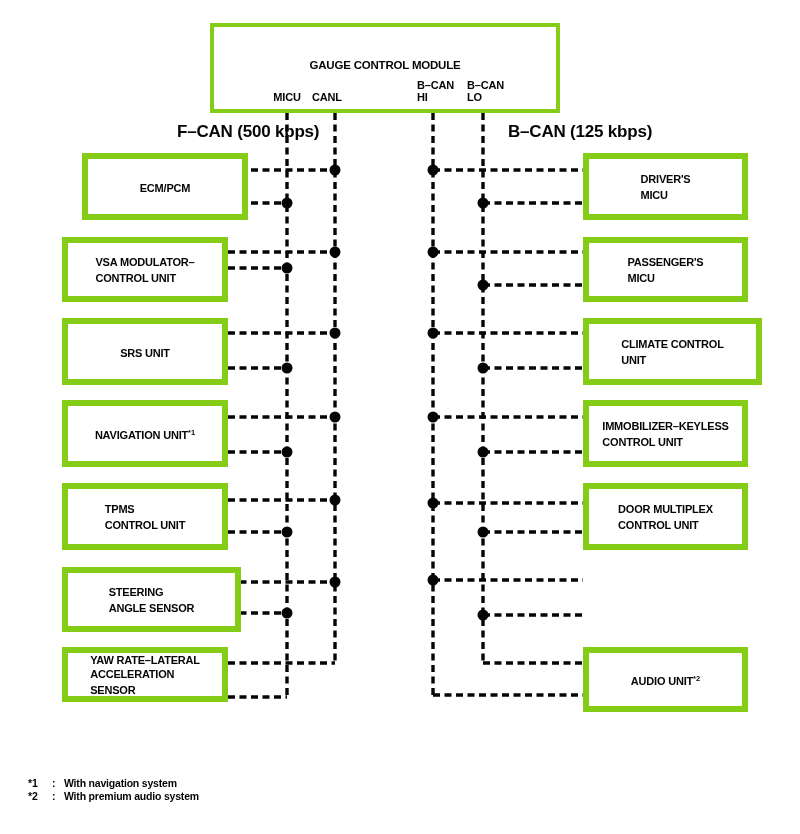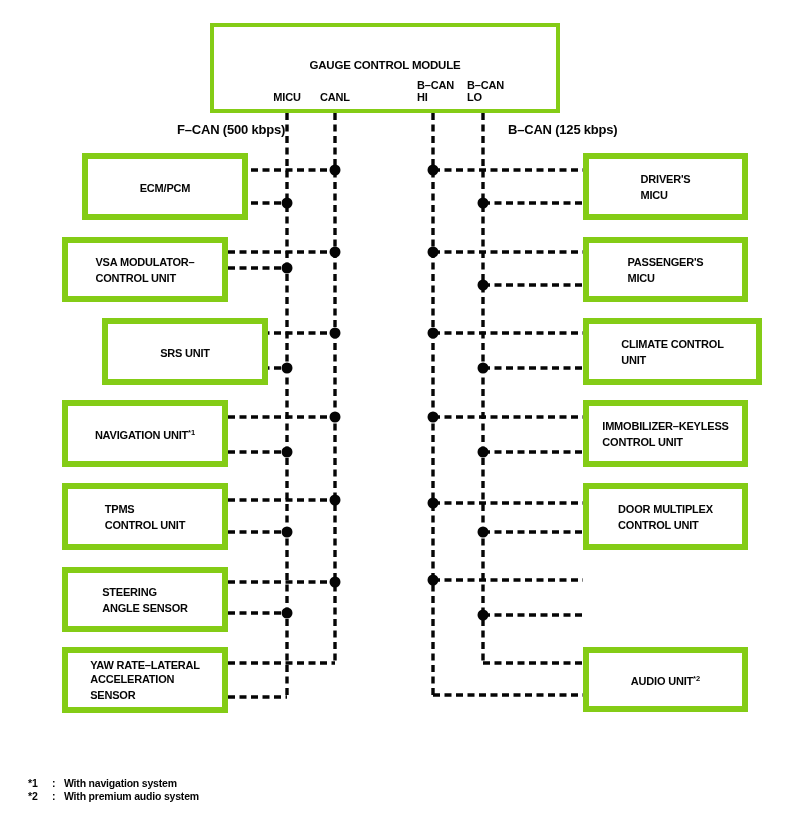--- a/index.html
+++ b/index.html
@@ -21,25 +21,25 @@
   .box-label sup{font-size:7.5px;vertical-align:4px;letter-spacing:0;}
   .gauge-title{
     position:absolute;left:0;right:0;top:32px;text-align:center;
     font-weight:bold;font-size:11.5px;letter-spacing:-0.2px;
   }
   .terminal{
     position:absolute;bottom:6px;font-weight:bold;font-size:11px;line-height:12px;
     letter-spacing:-0.2px;white-space:pre-line;
   }
   .t-canh{left:50px;width:46px;text-align:center;}
-  .t-canl{left:98px;width:46px;text-align:center;}
+  .t-canl{left:98px;width:46px;}
   .t-bhi{left:203px;text-align:left;}
   .t-blo{left:253px;text-align:left;}
   .bus-label{
-    position:absolute;font-weight:bold;font-size:13px;letter-spacing:-0.2px;
+    position:absolute;font-weight:bold;font-size:17px;letter-spacing:-0.2px;
     white-space:nowrap;
   }
   .bus-label.fcan{left:177px;top:122px;}
   .bus-label.bcan{left:464px;top:122px;margin-left:44px;}
   .footnotes{position:absolute;left:28px;top:777px;}
   .footnote-row{display:flex;font-weight:bold;font-size:10.5px;line-height:13px;letter-spacing:-0.2px;}
   .fn-marker{width:24px;}
   .fn-sep{width:12px;}
 </style>
 </head>
@@ -126,35 +126,35 @@
   <div class="bus-label fcan">F–CAN (500 kbps)</div>
   <div class="bus-label bcan">B–CAN (125 kbps)</div>
 
   <div class="box" style="left:62px;top:153px;width:166px;height:67px;margin-left:20px;">
     <div class="box-label"><span>ECM/PCM</span><sup></sup></div>
   </div>
   <div class="box" style="left:62px;top:237px;width:166px;height:65px;">
     <div class="box-label"><span>VSA MODULATOR–
 CONTROL UNIT</span><sup></sup></div>
   </div>
-  <div class="box" style="left:62px;top:318px;width:166px;height:67px;margin-left:40px;">
+  <div class="box" style="left:62px;top:318px;width:166px;height:67px;">
     <div class="box-label"><span>SRS UNIT</span><sup></sup></div>
   </div>
   <div class="box" style="left:62px;top:400px;width:166px;height:67px;">
     <div class="box-label"><span>NAVIGATION UNIT</span><sup>*1</sup></div>
   </div>
   <div class="box" style="left:62px;top:483px;width:166px;height:67px;justify-content:center;">
     <div class="box-label"><span>TPMS
 CONTROL UNIT</span><sup></sup></div>
   </div>
-  <div class="box" style="left:62px;top:567px;width:166px;height:65px;">
+  <div class="box" style="left:62px;top:567px;width:179px;height:65px;">
     <div class="box-label"><span>STEERING
 ANGLE SENSOR</span><sup></sup></div>
   </div>
-  <div class="box" style="left:62px;top:647px;width:166px;height:66px;">
+  <div class="box" style="left:62px;top:647px;width:166px;height:55px;">
     <div class="box-label"><span>YAW RATE–LATERAL
 ACCELERATION
 SENSOR</span><sup></sup></div>
   </div>
 
   <div class="box" style="left:583px;top:153px;width:165px;height:67px;">
     <div class="box-label"><span>DRIVER'S
 MICU</span><sup></sup></div>
   </div>
   <div class="box" style="left:583px;top:237px;width:165px;height:65px;">

